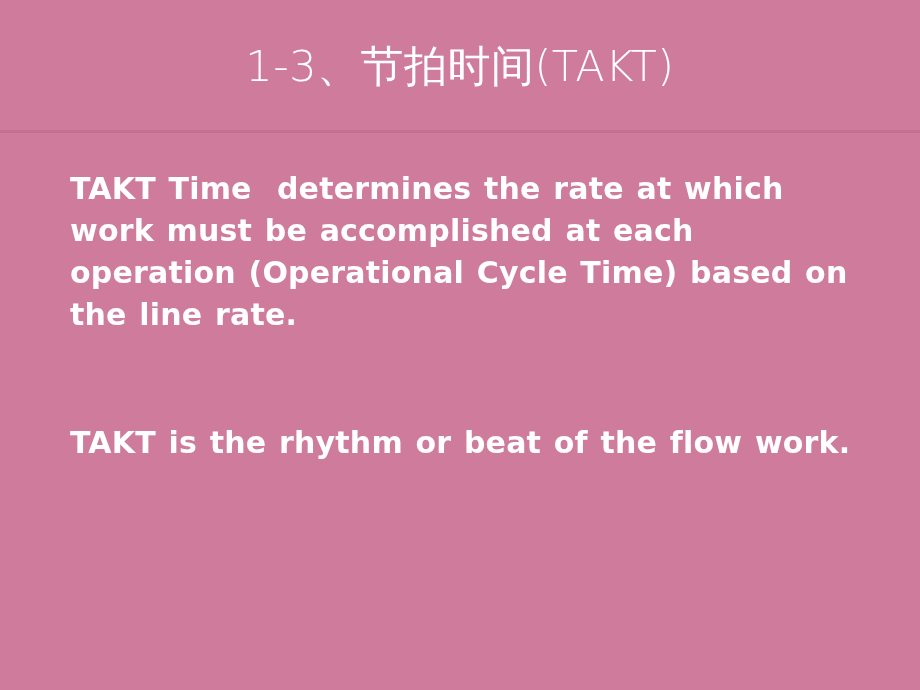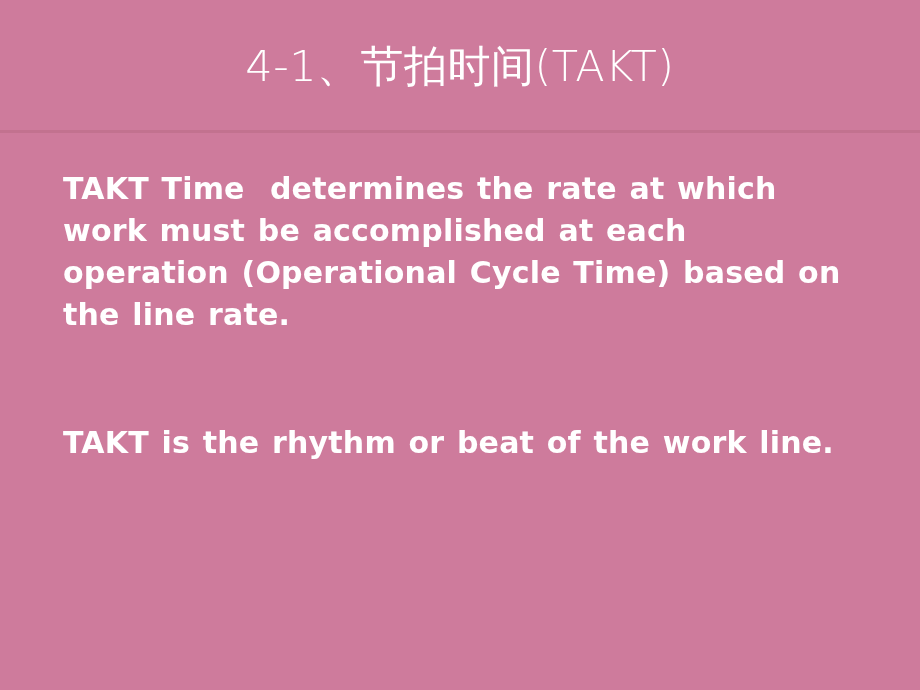--- a/index.html
+++ b/index.html
@@ -54,21 +54,21 @@
     left: 0;
     top: 130px;
     width: 920px;
     height: 3px;
     background: #c2728f;
   }
 
   
   #body-area {
     position: absolute;
-    left: 63px;
+    left: 70px;
     top: 168px;
     width: 790px;
   }
 
   .para {
     color: #ffffff;
     font-family: "DejaVu Sans", "Liberation Sans", sans-serif;
     font-weight: bold;
     font-size: 30px;
     line-height: 42px;
@@ -97,31 +97,31 @@
   .gap-zh {
     height: 44px;
   }
 </style>
 </head>
 <body>
 
 <div id="slide">
 
   <div id="title-area">
-    <h1 id="slide-title">4-1、节拍时间(TAKT)</h1>
+    <h1 id="slide-title">1-3、节拍时间(TAKT)</h1>
   </div>
 
   <div id="title-divider"></div>
 
   <div id="body-area">
 
     <p class="para en">TAKT Time  determines the rate at which work must be accomplished at each operation (Operational Cycle Time) based on the line rate.</p>
 
     <div class="gap"></div>
 
 
     <div class="gap-zh"></div>
 
-    <p class="para en">TAKT is the rhythm or beat of the work line.</p>
+    <p class="para en">TAKT is the rhythm or beat of the flow work.</p>
 
   </div>
 
 </div>
 
 </body></html>

